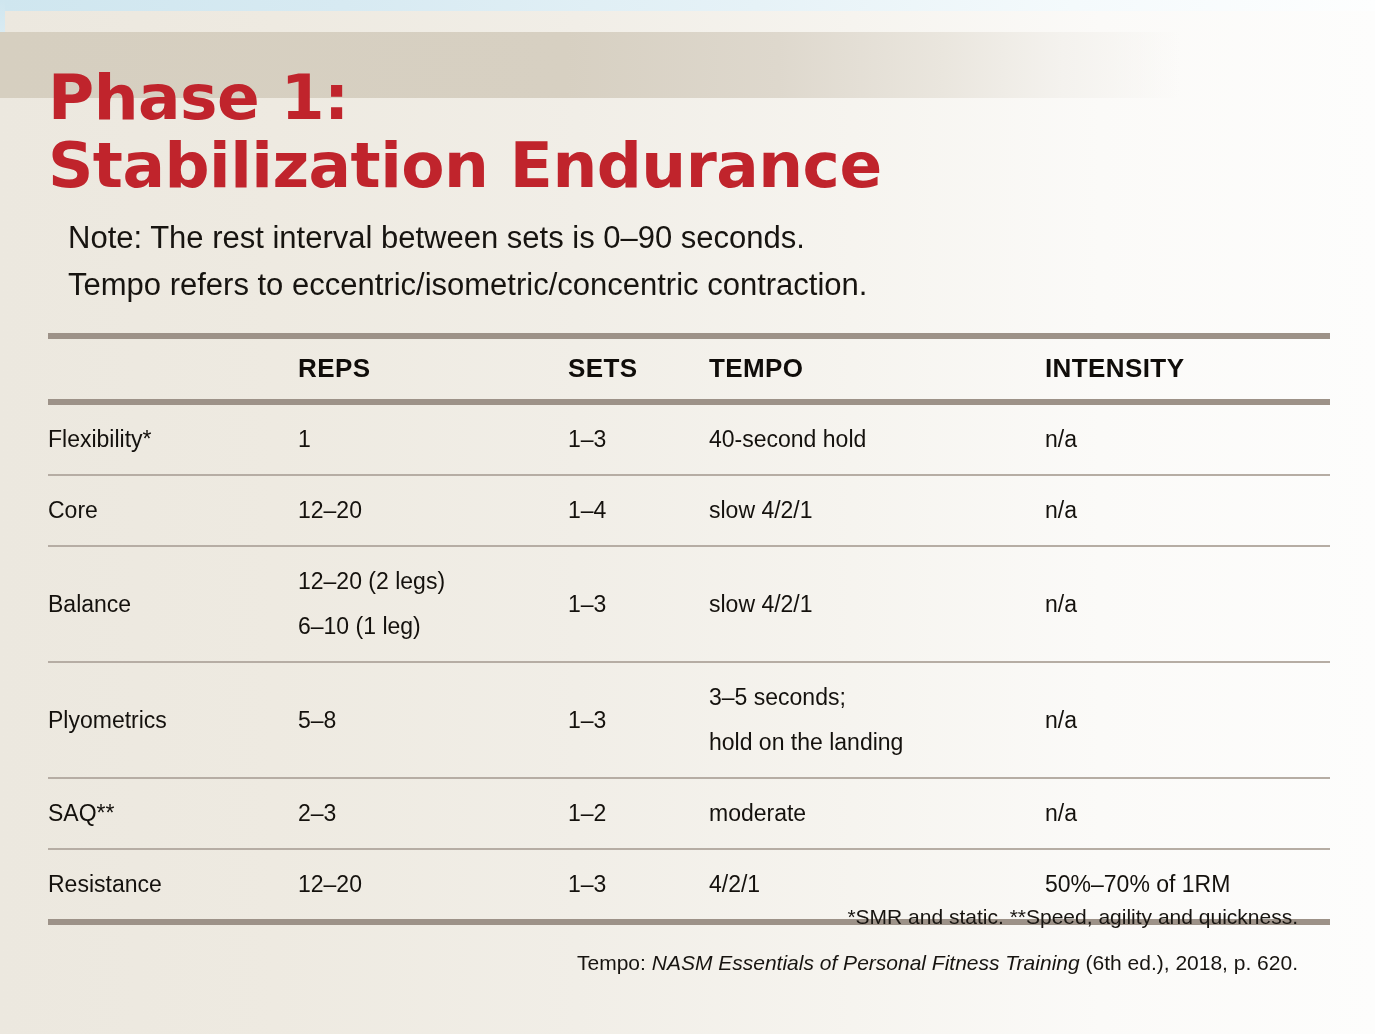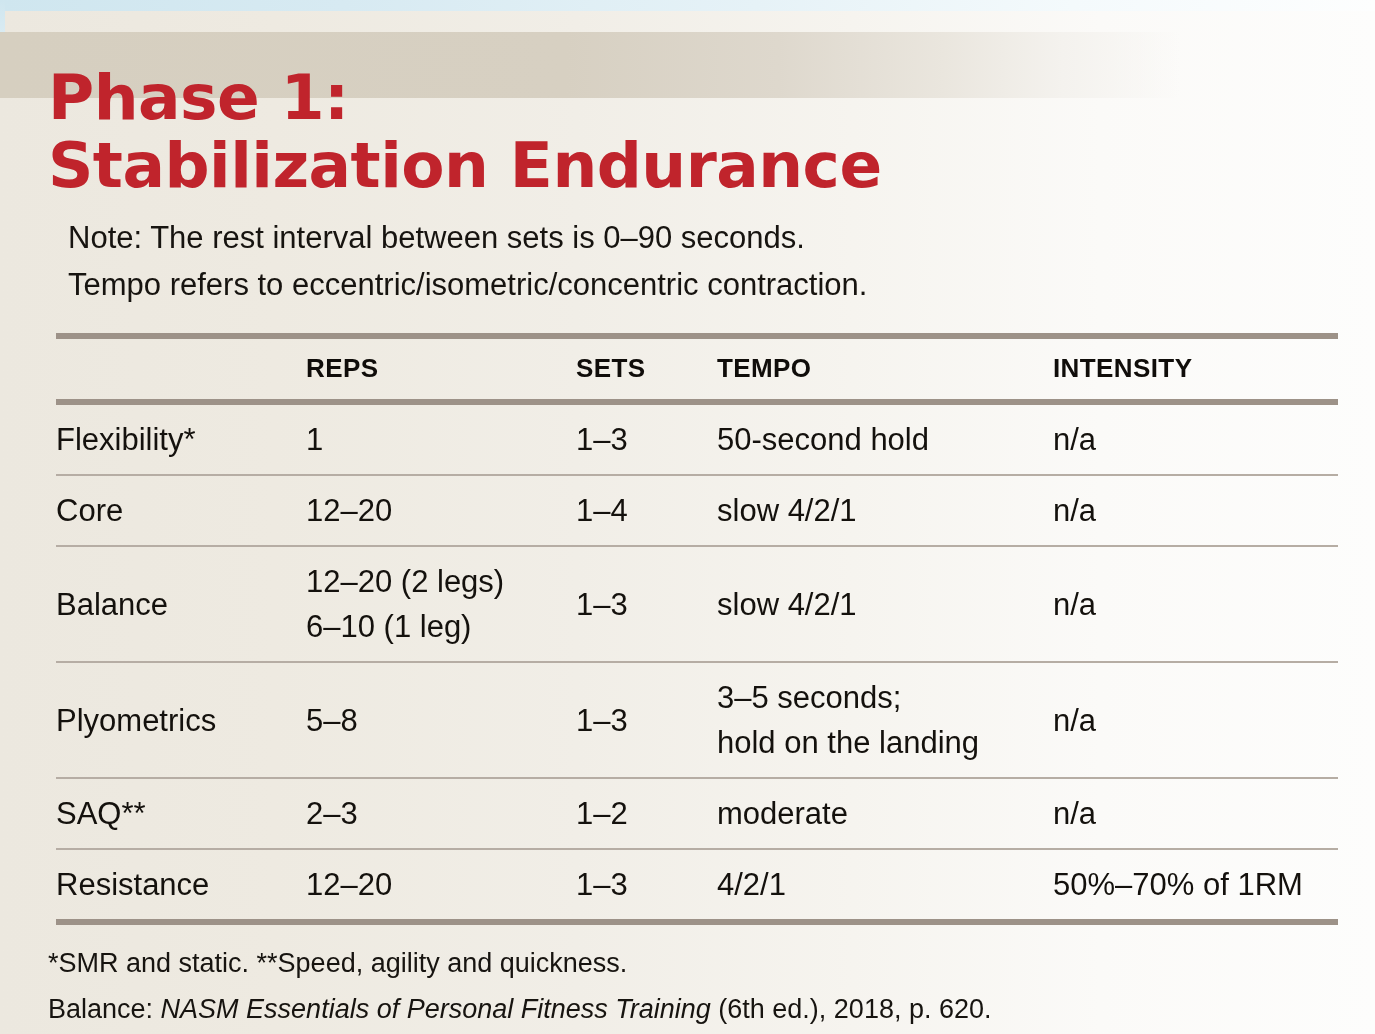--- a/index.html
+++ b/index.html
@@ -90,21 +90,21 @@
     color: #171410;
     font-size: 31px;
     line-height: 47px;
     margin-left: 20px;
   }
   .notes span { display: block; white-space: nowrap; }
 
   
   .table-wrap {
     position: absolute;
-    left: 56px;
+    left: 48px;
     top: 333px;
     width: 1282px;
   }
   table.grid {
     width: 1282px;
     border-collapse: collapse;
     table-layout: fixed;
   }
   table.grid col.c-name  { width: 250px; }
   table.grid col.c-reps  { width: 270px; }
@@ -117,41 +117,42 @@
     font-size: 26px;
     font-weight: bold;
     letter-spacing: 0.4px;
     color: #100d0a;
     padding: 14px 0 15px 0;
     border-top: 6px solid #9d9288;
     border-bottom: 6px solid #9d9288;
     vertical-align: middle;
   }
   table.grid tbody td {
-    font-size: 31px;
+    font-size: 23px;
     color: #14110d;
     padding: 12px 0 12px 0;
     border-bottom: 2px solid #b6ada4;
     vertical-align: middle;
     line-height: 45px;
   }
   table.grid tbody tr:last-child td {
     border-bottom: 6px solid #9d9288;
   }
   .cell-lines span { display: block; white-space: nowrap; }
 
   
   .footnotes {
     position: absolute;
     left: 48px;
-    top: 940px;
+    top: 894px;
     width: 1250px;
     color: #171410;
-    font-size: 27px;
+    font-size: 21px;
     line-height: 46px;
+    text-align: right;
   }
   .footnotes .fn-line { display: block; white-space: nowrap; }
   .footnotes .src-title { font-style: italic; }
 </style>
 </head>
 <body>
 
 <div id="page">
 
   <div class="top-strip"></div>
@@ -188,21 +189,21 @@
         </tr>
       </thead>
       <tbody>
         <tr>
           <td>Flexibility*</td>
           <td class="cell-lines">
             <span>1</span>
           </td>
           <td>1–3</td>
           <td class="cell-lines">
-            <span>50-second hold</span>
+            <span>40-second hold</span>
           </td>
           <td>n/a</td>
         </tr>
         <tr>
           <td>Core</td>
           <td class="cell-lines">
             <span>12–20</span>
           </td>
           <td>1–4</td>
           <td class="cell-lines">
@@ -255,16 +256,16 @@
             <span>4/2/1</span>
           </td>
           <td>50%–70% of 1RM</td>
         </tr>
       </tbody>
     </table>
   </div>
 
   <div class="footnotes">
     <span class="fn-line">*SMR and static. **Speed, agility and quickness.</span>
-    <span class="fn-line"><span>Balance: </span><span class="src-title">NASM Essentials of Personal Fitness Training</span><span> (6th ed.), 2018, p. 620.</span></span>
+    <span class="fn-line"><span>Tempo: </span><span class="src-title">NASM Essentials of Personal Fitness Training</span><span> (6th ed.), 2018, p. 620.</span></span>
   </div>
 
 </div>
 
 </body></html>

